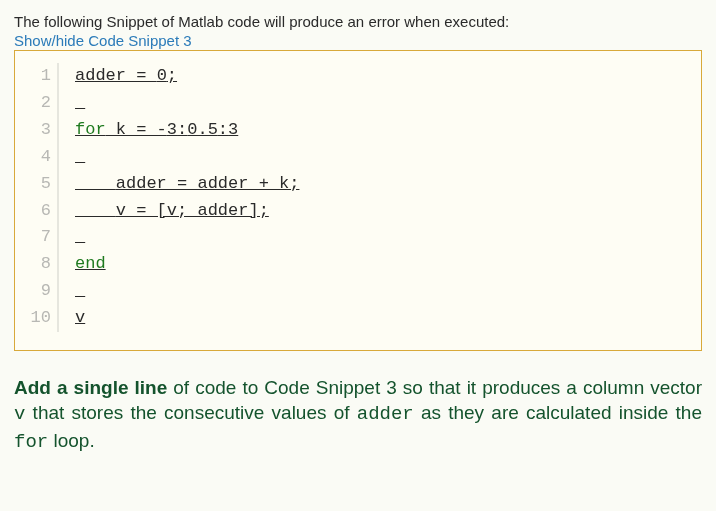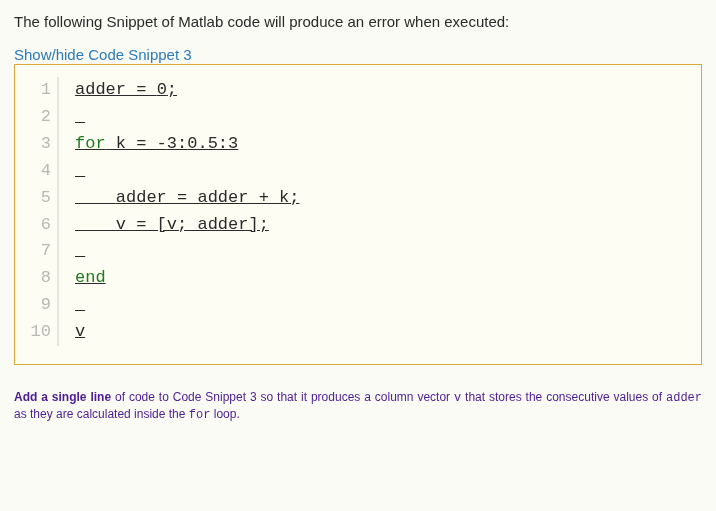--- a/index.html
+++ b/index.html
@@ -10,21 +10,20 @@
     height: 511px;
     overflow: hidden;
     color: #2a2a2a;
     padding: 12px 14px 14px 14px;
   }
   .intro {
     font-size: 15px;
     line-height: 1.35;
     color: #2a2a2a;
     text-align: justify;
-    margin-bottom: 14px;
   }
   .toggle-link {
     color: #2b7bb9;
     font-size: 15px;
     cursor: pointer;
     display: inline-block;
     margin-bottom: 0;
   }
   .code-outer {
     border: 1px solid #d8a93a;
@@ -49,23 +48,23 @@
   .bar {
     width: 2px;
     background: #e6e6de;
     margin-right: 16px;
     align-self: stretch;
   }
   .code-text { color: #2a2a2a; text-decoration: underline; }
   .kw { color: #1f7a1f; }
   .num { color: #2a2a2a; }
   .task {
-    font-size: 12px;
+    font-size: 19px;
     line-height: 1.35;
-    color: #4c1d95;
+    color: #14532d;
     text-align: justify;
     margin-top: 24px;
   }
   .task .mono { font-family: Consolas, Menlo, "Courier New", monospace; }
   .task b { font-weight: 700; }
 </style>
 </head>
 <body>
 
 

